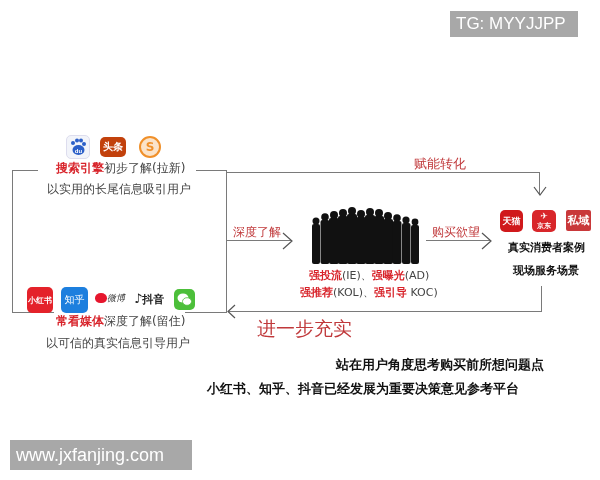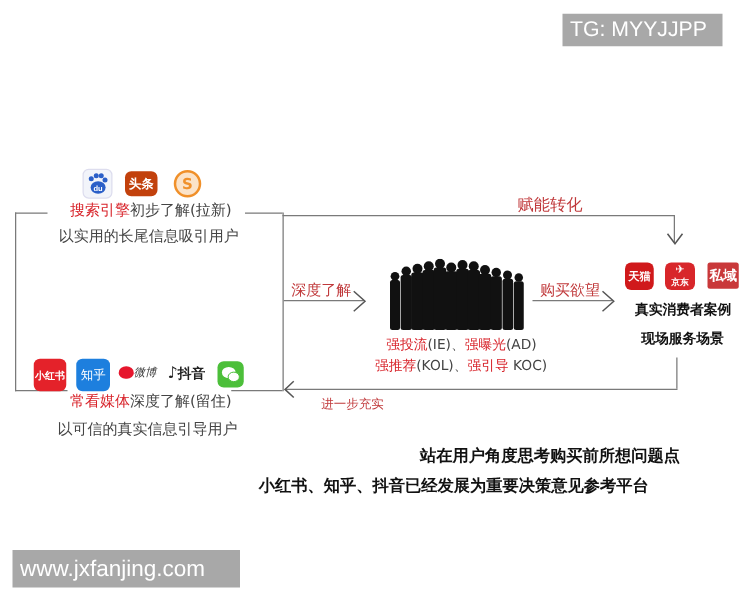--- a/index.html
+++ b/index.html
@@ -7,21 +7,21 @@
          font-family:"DejaVu Sans","Liberation Sans",sans-serif; color:#333; }
   .abs { position:absolute; }
   .tg-badge { left:450px; top:11px; width:128px; height:26px; background:#a8a8a8; color:#fff;
               font-family:"Liberation Sans",sans-serif; font-size:17px; line-height:26px; padding-left:6px; box-sizing:border-box; }
   .url-badge { left:10px; top:440px; width:182px; height:30px; background:#a8a8a8; color:#fff;
                font-family:"Liberation Sans",sans-serif; font-size:18px; line-height:30px; padding-left:6px; box-sizing:border-box; }
   .line { position:absolute; background:#7a7a7a; }
   .icon-box { position:absolute; border-radius:5px; display:flex; align-items:center; justify-content:center;
               font-weight:bold; color:#fff; box-sizing:border-box; }
   .txt { position:absolute; white-space:nowrap; font-size:12px; color:#444; }
-  .red { color:#d8242b; font-weight:normal; }
+  .red { color:#d8242b; font-weight:bold; }
   .redlabel { color:#c0393b; font-size:12px; }
   .bold-black { font-weight:bold; color:#111; }
   .arrow-svg { position:absolute; overflow:visible; }
 </style>
 </head>
 <body>
 
 <div class="abs tg-badge">TG: MYYJJPP</div>
 <div class="abs url-badge">www.jxfanjing.com</div>
 
@@ -145,16 +145,16 @@
 </div>
 
 <div class="txt bold-black" style="left:508px; top:240px; font-size:11px;">真实消费者案例</div>
 <div class="txt bold-black" style="left:513px; top:263px; font-size:11px;">现场服务场景</div>
 
 <div class="line" style="left:541px; top:286px; width:1px; height:25px;"></div>
 <div class="line" style="left:228px; top:311px; width:314px; height:1px;"></div>
 <svg class="arrow-svg" style="left:227px; top:304px;" width="10" height="15">
     <polyline points="8,1 1,7.5 8,14" fill="none" stroke="#555" stroke-width="1.2"></polyline>
   </svg>
-<div class="abs redlabel" style="left:257px; top:316px; font-size:10px;">进一步充实</div>
+<div class="abs redlabel" style="left:257px; top:316px; font-size:19px;">进一步充实</div>
 
 <div class="txt bold-black" style="left:336px; top:356px; font-size:13px;">站在用户角度思考购买前所想问题点</div>
 <div class="txt bold-black" style="left:207px; top:380px; font-size:13px;">小红书、知乎、抖音已经发展为重要决策意见参考平台</div>
 
 </body></html>

